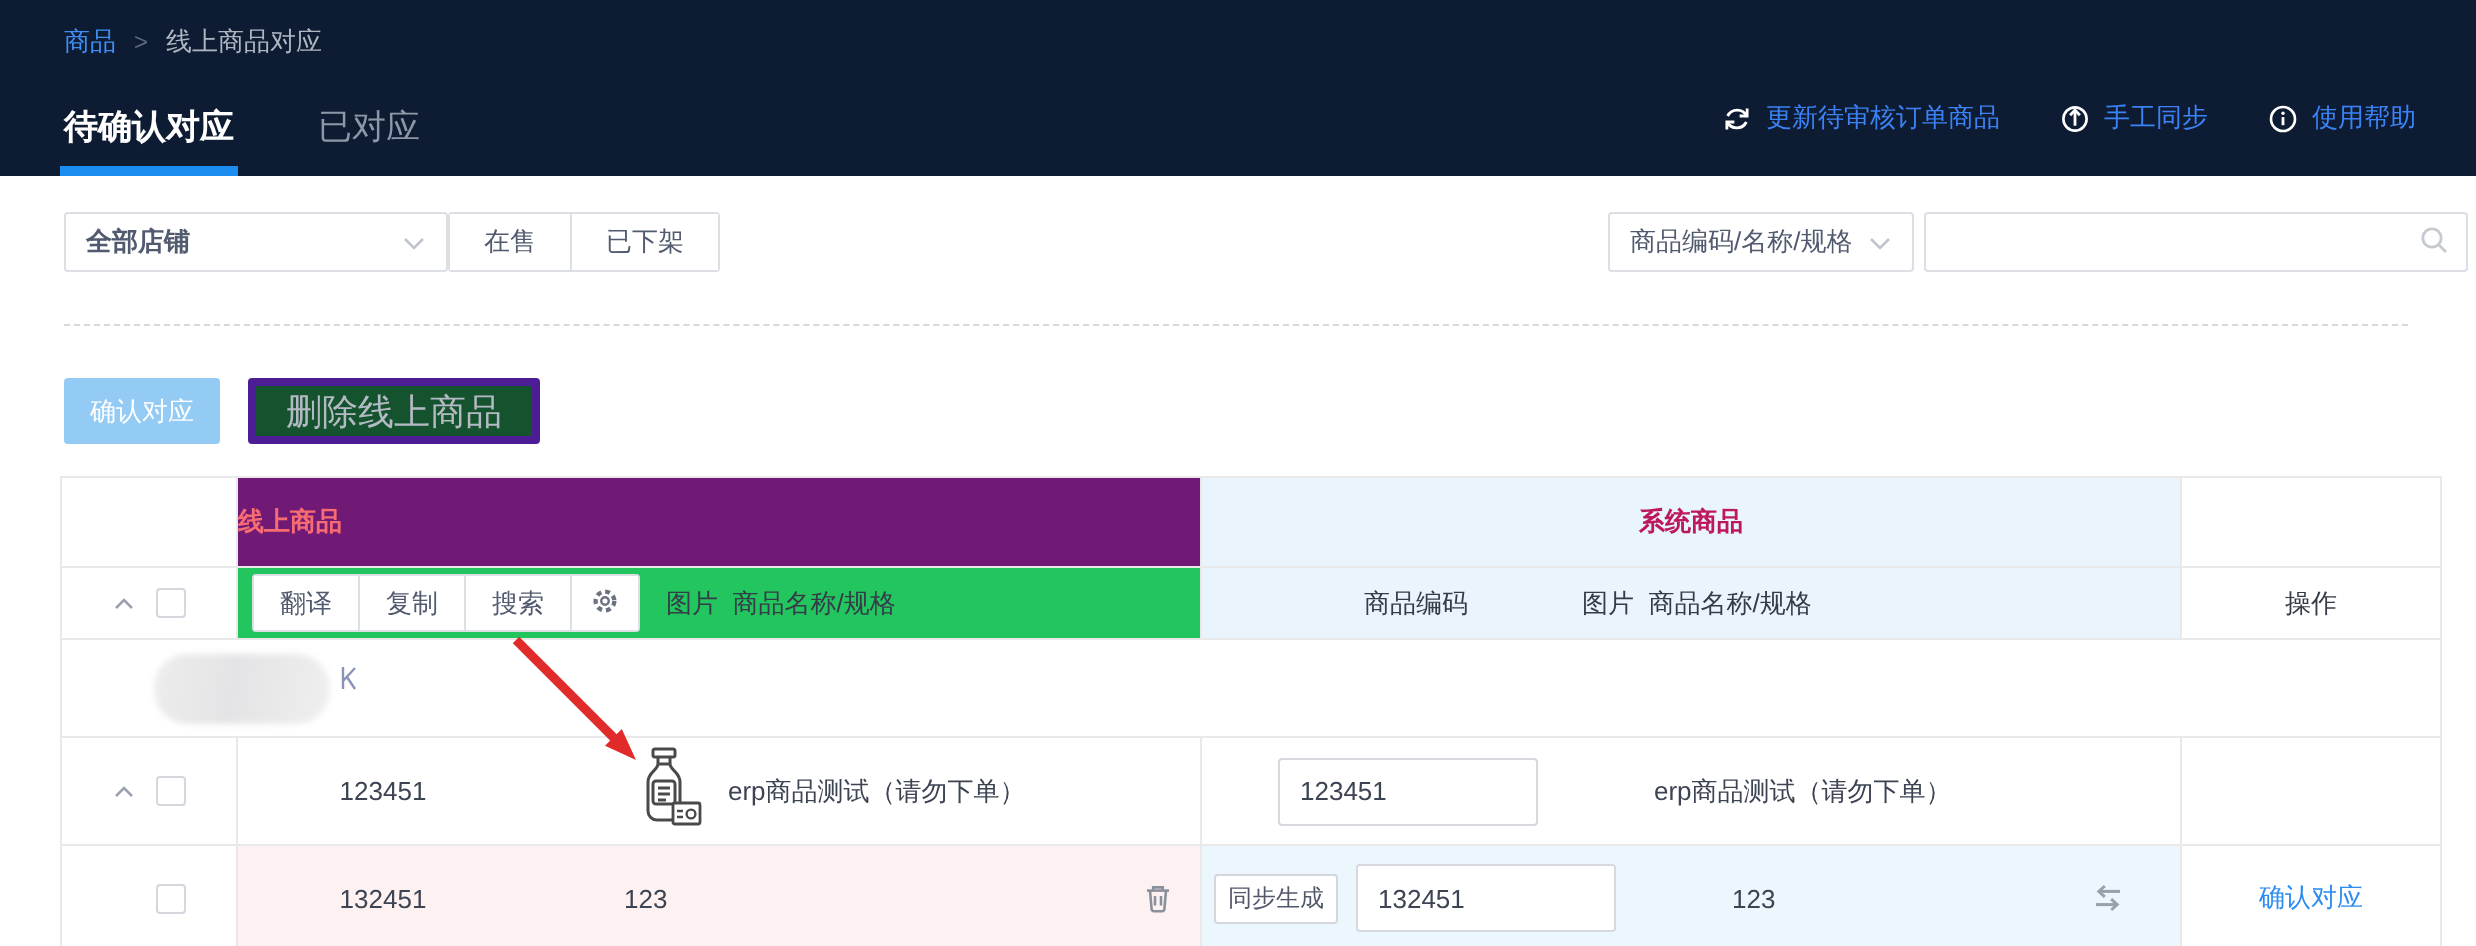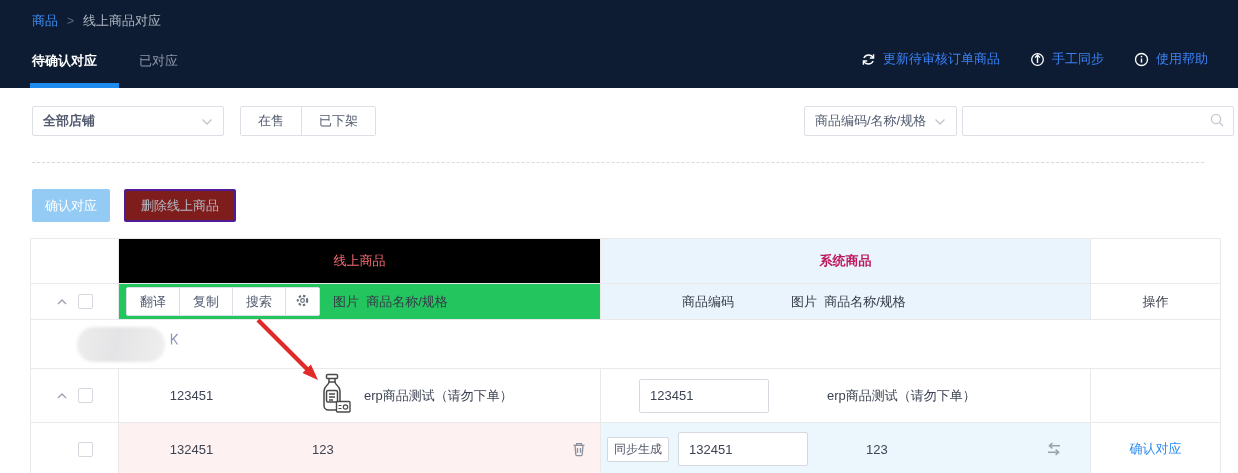--- a/index.html
+++ b/index.html
@@ -12,56 +12,56 @@
     font-size: 13px;
     color: #3c4353;
   }
   
   .topbar { position:absolute; top:0; left:0; width:1238px; height:88px; background:#0e1c33; }
   .breadcrumb { position:absolute; top:12px; left:32px; display:flex; align-items:center; gap:9px; font-size:13px; }
   .breadcrumb .root { color:#3f8ef2; cursor:pointer; }
   .breadcrumb .sep { color:#5d6a80; font-size:12px; }
   .breadcrumb .current { color:#aeb6c2; }
   .tabs { position:absolute; left:32px; top:47px; display:flex; gap:42px; height:41px; }
-  .tab { font-size:13px; color:#8d97a8; position:relative; padding-top:5px; cursor:pointer; }
+  .tab { font-size:17px; color:#8d97a8; position:relative; padding-top:5px; cursor:pointer; }
   .tab.active { color:#ffffff; font-weight:bold; }
   .tab-underline { position:absolute; left:-2px; bottom:0; width:89px; height:5px; background:#1d8cf0; }
   .top-actions { position:absolute; right:30px; top:50px; display:flex; gap:30px; align-items:center; color:#3b82f6; font-size:13px; }
   .top-action { display:flex; align-items:center; gap:7px; cursor:pointer; white-space:nowrap; }
   .top-action svg { display:block; }
 
   
   .select { height:30px; background:#fff; border:1px solid #dcdfe6; border-radius:2px;
             display:flex; align-items:center; justify-content:space-between;
             padding:0 10px; color:#515a6e; cursor:pointer; }
   .shop-select { position:absolute; left:32px; top:106px; width:192px;font-weight:bold; }
-  .btn-group { position:absolute; left:240px; top:106px; display:flex; height:30px;
+  .btn-group { position:absolute; left:224px; top:106px; display:flex; height:30px;
                border:1px solid #dcdfe6; border-radius:2px; background:#fff; }
   .bg-btn { padding:0 17px; line-height:28px; color:#515a6e; cursor:pointer; background:#fff; }
   .bg-btn + .bg-btn { border-left:1px solid #dcdfe6; }
   .search-area { position:absolute; top:106px; right:4px; display:flex; gap:5px;padding-left:24px; }
   .search-type-select { width:153px; }
   .search-box { width:272px; height:30px; border:1px solid #dcdfe6; border-radius:2px;
                 background:#fff; display:flex; align-items:center; padding:0 8px 0 10px; }
   .search-box input { flex:1; border:none; outline:none; font-size:13px; color:#515a6e;
                       font-family:inherit; background:transparent; }
   .dashed-divider { position:absolute; top:162px; left:32px; width:1172px; border-top:1px dashed #d9d9d9; }
 
   
   .bulk-actions { position:absolute; left:32px; top:189px; display:flex; gap:14px; }
   .btn-confirm { width:78px; height:33px; background:#93cbf5; color:#fff; border:none;
                  border-radius:2px; font-size:13px; font-family:inherit; cursor:not-allowed; }
-  .btn-delete { height:33px; padding:0 15px; background:#7f1d1d; border:2px solid #4c1d95;
-                border-radius:2px; color:#b4bac4; font-size:13px; font-family:inherit; cursor:not-allowed; }
+  .btn-delete { height:33px; padding:0 15px; background:#14532d; border:4px solid #4c1d95;
+                border-radius:2px; color:#b4bac4; font-size:18px; font-family:inherit; cursor:not-allowed; }
 
   
   table.match-table { position:absolute; left:30px; top:238px; width:1190px;
                       border-collapse:collapse; table-layout:fixed; }
   .match-table td { border:1px solid #e9e9e9; padding:0; vertical-align:middle; font-size:13px; }
-  .hdr-online   { background:#000000; color:#f76b72; font-weight:normal; font-size:14px; text-align:center; }
+  .hdr-online   { background:#701a75; color:#f76b72; font-weight:bold; font-size:14px; }
   .hdr-system   { background:#e9f4fd; color:#be185d; font-weight:bold; font-size:14px; text-align:center; }
   .sub-online   { background:#22c55e; }
   .sub-system   { background:#e9f4fd; }
   .row-online-bg { background:#fdf2f1; }
   .row-system-bg { background:#ebf6fd; }
   .cell-flex { display:flex; align-items:center; height:100%; }
   .sel-cell { display:flex; align-items:center; padding-left:24px; gap:9px; height:100%; }
   .caret { width:14px; display:inline-flex; justify-content:center; color:#9aa1ad; cursor:pointer; }
   .checkbox { width:15px; height:15px; border:1px solid #d4d7dd; border-radius:2px; background:#fff;
               display:inline-block; cursor:pointer; }

